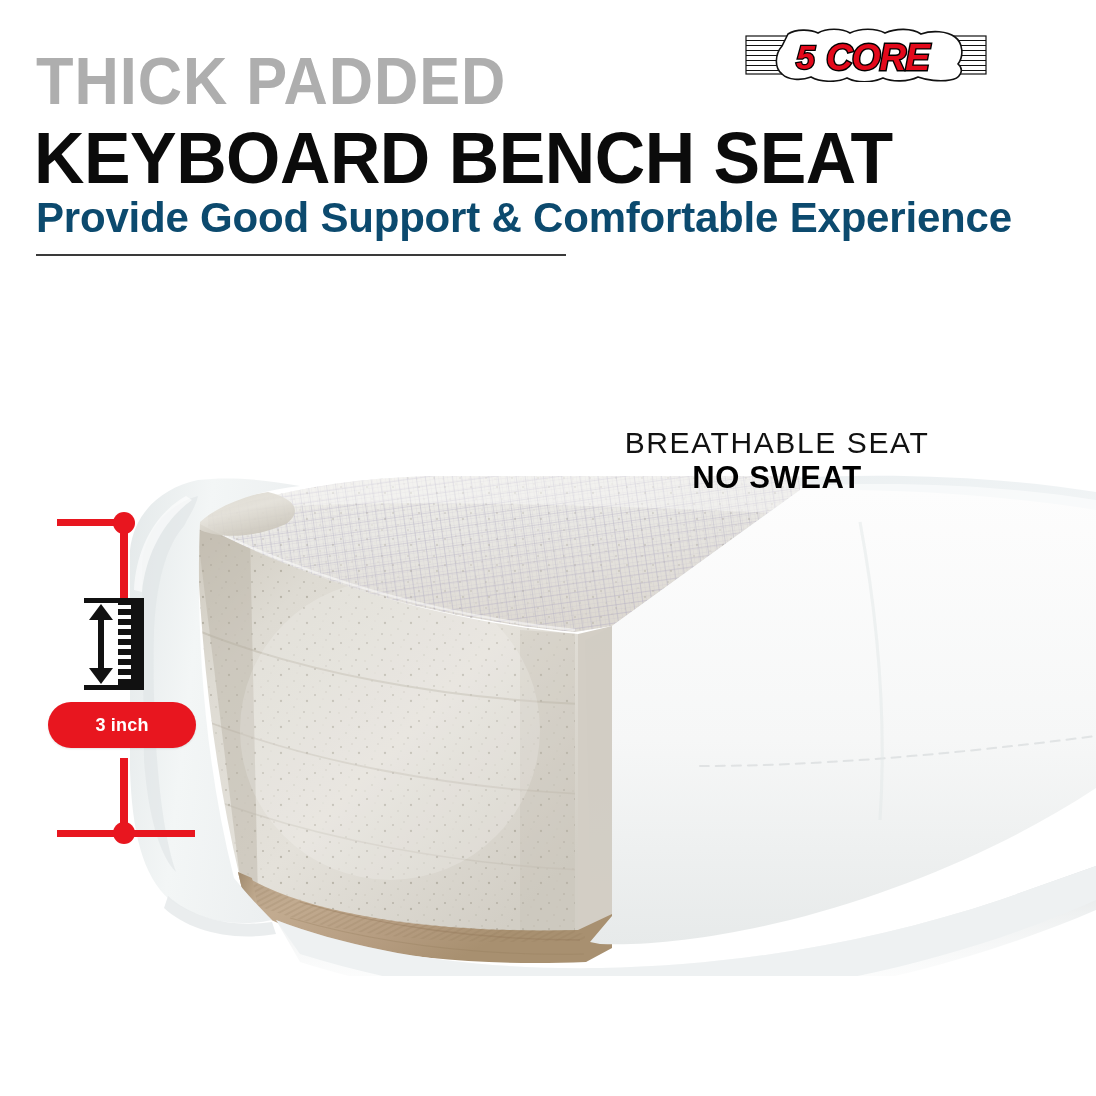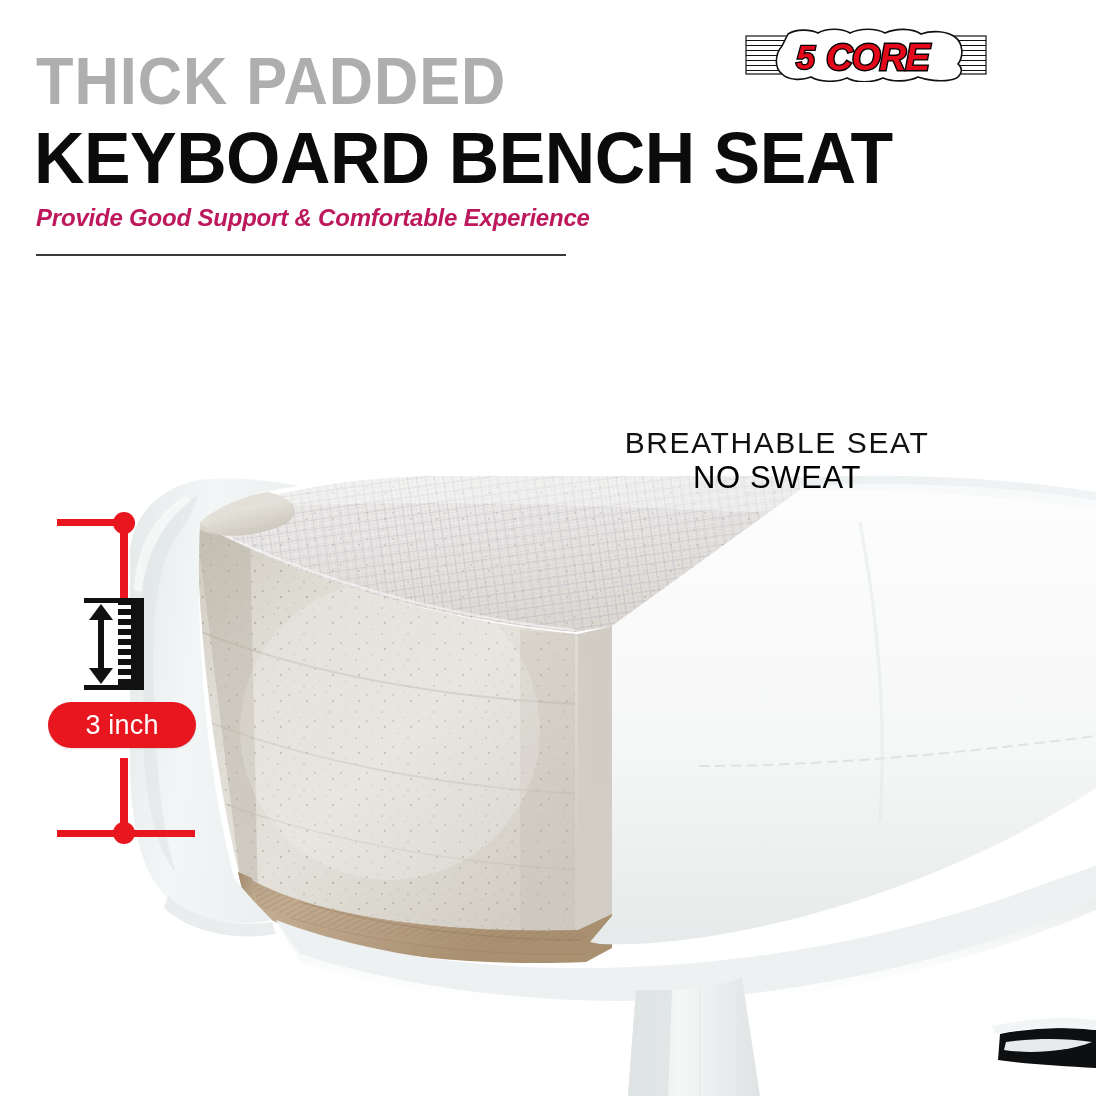--- a/index.html
+++ b/index.html
@@ -7,21 +7,21 @@
 
   html, body {
     width:1096px; height:1096px;
     background:#ffffff;
     font-family:"Liberation Sans", sans-serif;
     overflow:hidden;
   }
 
   #stage {
     position:relative;
-    width:1096px; height:1096px;
+    width:1096px; height:976px;
     background:#ffffff;
     overflow:hidden;
   }
 
   
   .kicker {
     position:absolute;
     left:36px; top:48px;
     font-size:66px;
     line-height:66px;
@@ -44,25 +44,24 @@
     color:#0b0b0b;
     font-family:"Liberation Sans Narrow","Liberation Sans", sans-serif;
     transform:scaleX(0.97);
     transform-origin:left center;
     white-space:nowrap;
   }
 
   .subhead {
     position:absolute;
     left:36px; top:200px;
-    font-size:24px;
+    font-size:42px;
     line-height:36px;
-    font-style:italic;
     font-weight:600;
-    color:#be185d;
+    color:#0c4a6e;
     letter-spacing:-0.2px;
     white-space:nowrap;
   }
 
   .rule {
     position:absolute;
     left:36px; top:254px;
     width:530px; height:2px;
     background:#3a3a3a;
   }
@@ -87,21 +86,21 @@
     line-height:34px;
     font-weight:500;
     letter-spacing:1.6px;
     color:#111;
     white-space:nowrap;
     margin-top:28px;
   }
   .callout-line2 {
     font-size:31px;
     line-height:36px;
-    font-weight:400;
+    font-weight:700;
     letter-spacing:0.6px;
     color:#000;
     white-space:nowrap;
   }
 
   
   #product {
     position:absolute;
     left:0; top:300px;
     width:1096px; height:796px;
@@ -131,22 +130,22 @@
     background:#e8161f;
     border-radius:23px;
     display:flex;
     align-items:center;
     justify-content:center;
     z-index:35;
     box-shadow:0 1px 2px rgba(0,0,0,0.10);
   }
   .badge-text {
     color:#ffffff;
-    font-size:27px;
-    font-weight:400;
+    font-size:18px;
+    font-weight:700;
     letter-spacing:0.2px;
     line-height:27px;
   }
 </style>
 </head>
 <body>
 
 <div id="stage">
 
   <div class="kicker">THICK PADDED</div>

